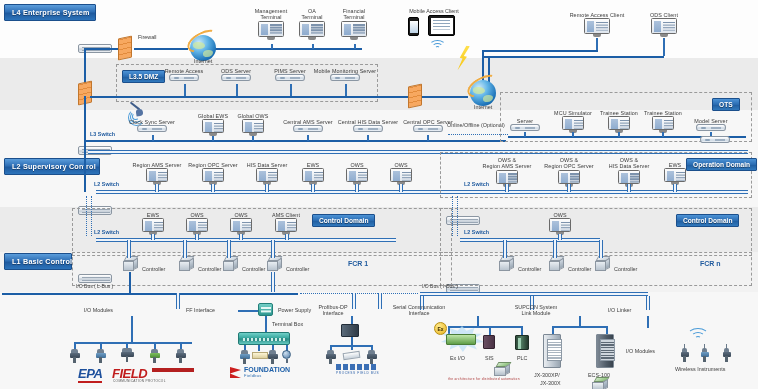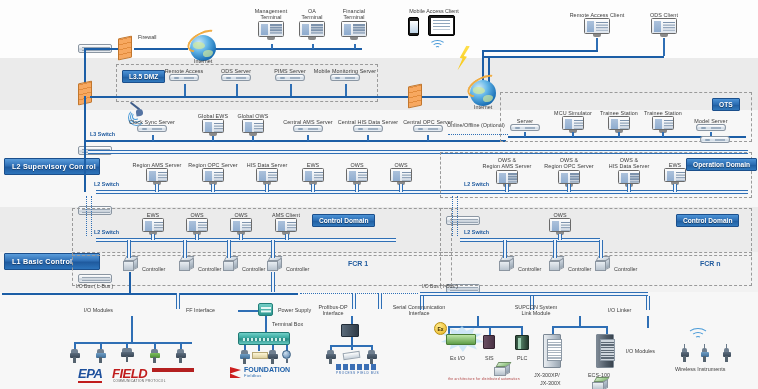--- a/index.html
+++ b/index.html
@@ -309,22 +309,23 @@
 
 <div id="root">
 
   <div class="band band-l4"></div>
   <div class="band band-l3"></div>
   <div class="band band-l2"></div>
   <div class="band band-l2b"></div>
   <div class="band band-l1"></div>
   <div class="band band-io"></div>
 
+  <div class="layer-badge" style="left:4px;top:4px;width:92px;">L4 Enterprise System</div>
   <div class="layer-badge" style="left:4px;top:158px;width:96px;">L2 Supervisory Control</div>
-  <div class="layer-badge" style="left:4px;top:253px;width:96px;">L1 Basic Control</div>
+  <div class="layer-badge" style="left:4px;top:253px;width:68px;">L1 Basic Control</div>
 
   <div class="ico-sw" style="left:78px;top:44px;">
       <div class="body"></div>
     </div>
 
   <div class="wire h thick" style="left:86px;top:48px;width:32px;"></div>
   <div class="wire h thick" style="left:134px;top:48px;width:54px;"></div>
   <div class="wire h thick" style="left:212px;top:48px;width:150px;"></div>
 
   <div class="ico-fw" style="left:118px;top:37px;"></div>

